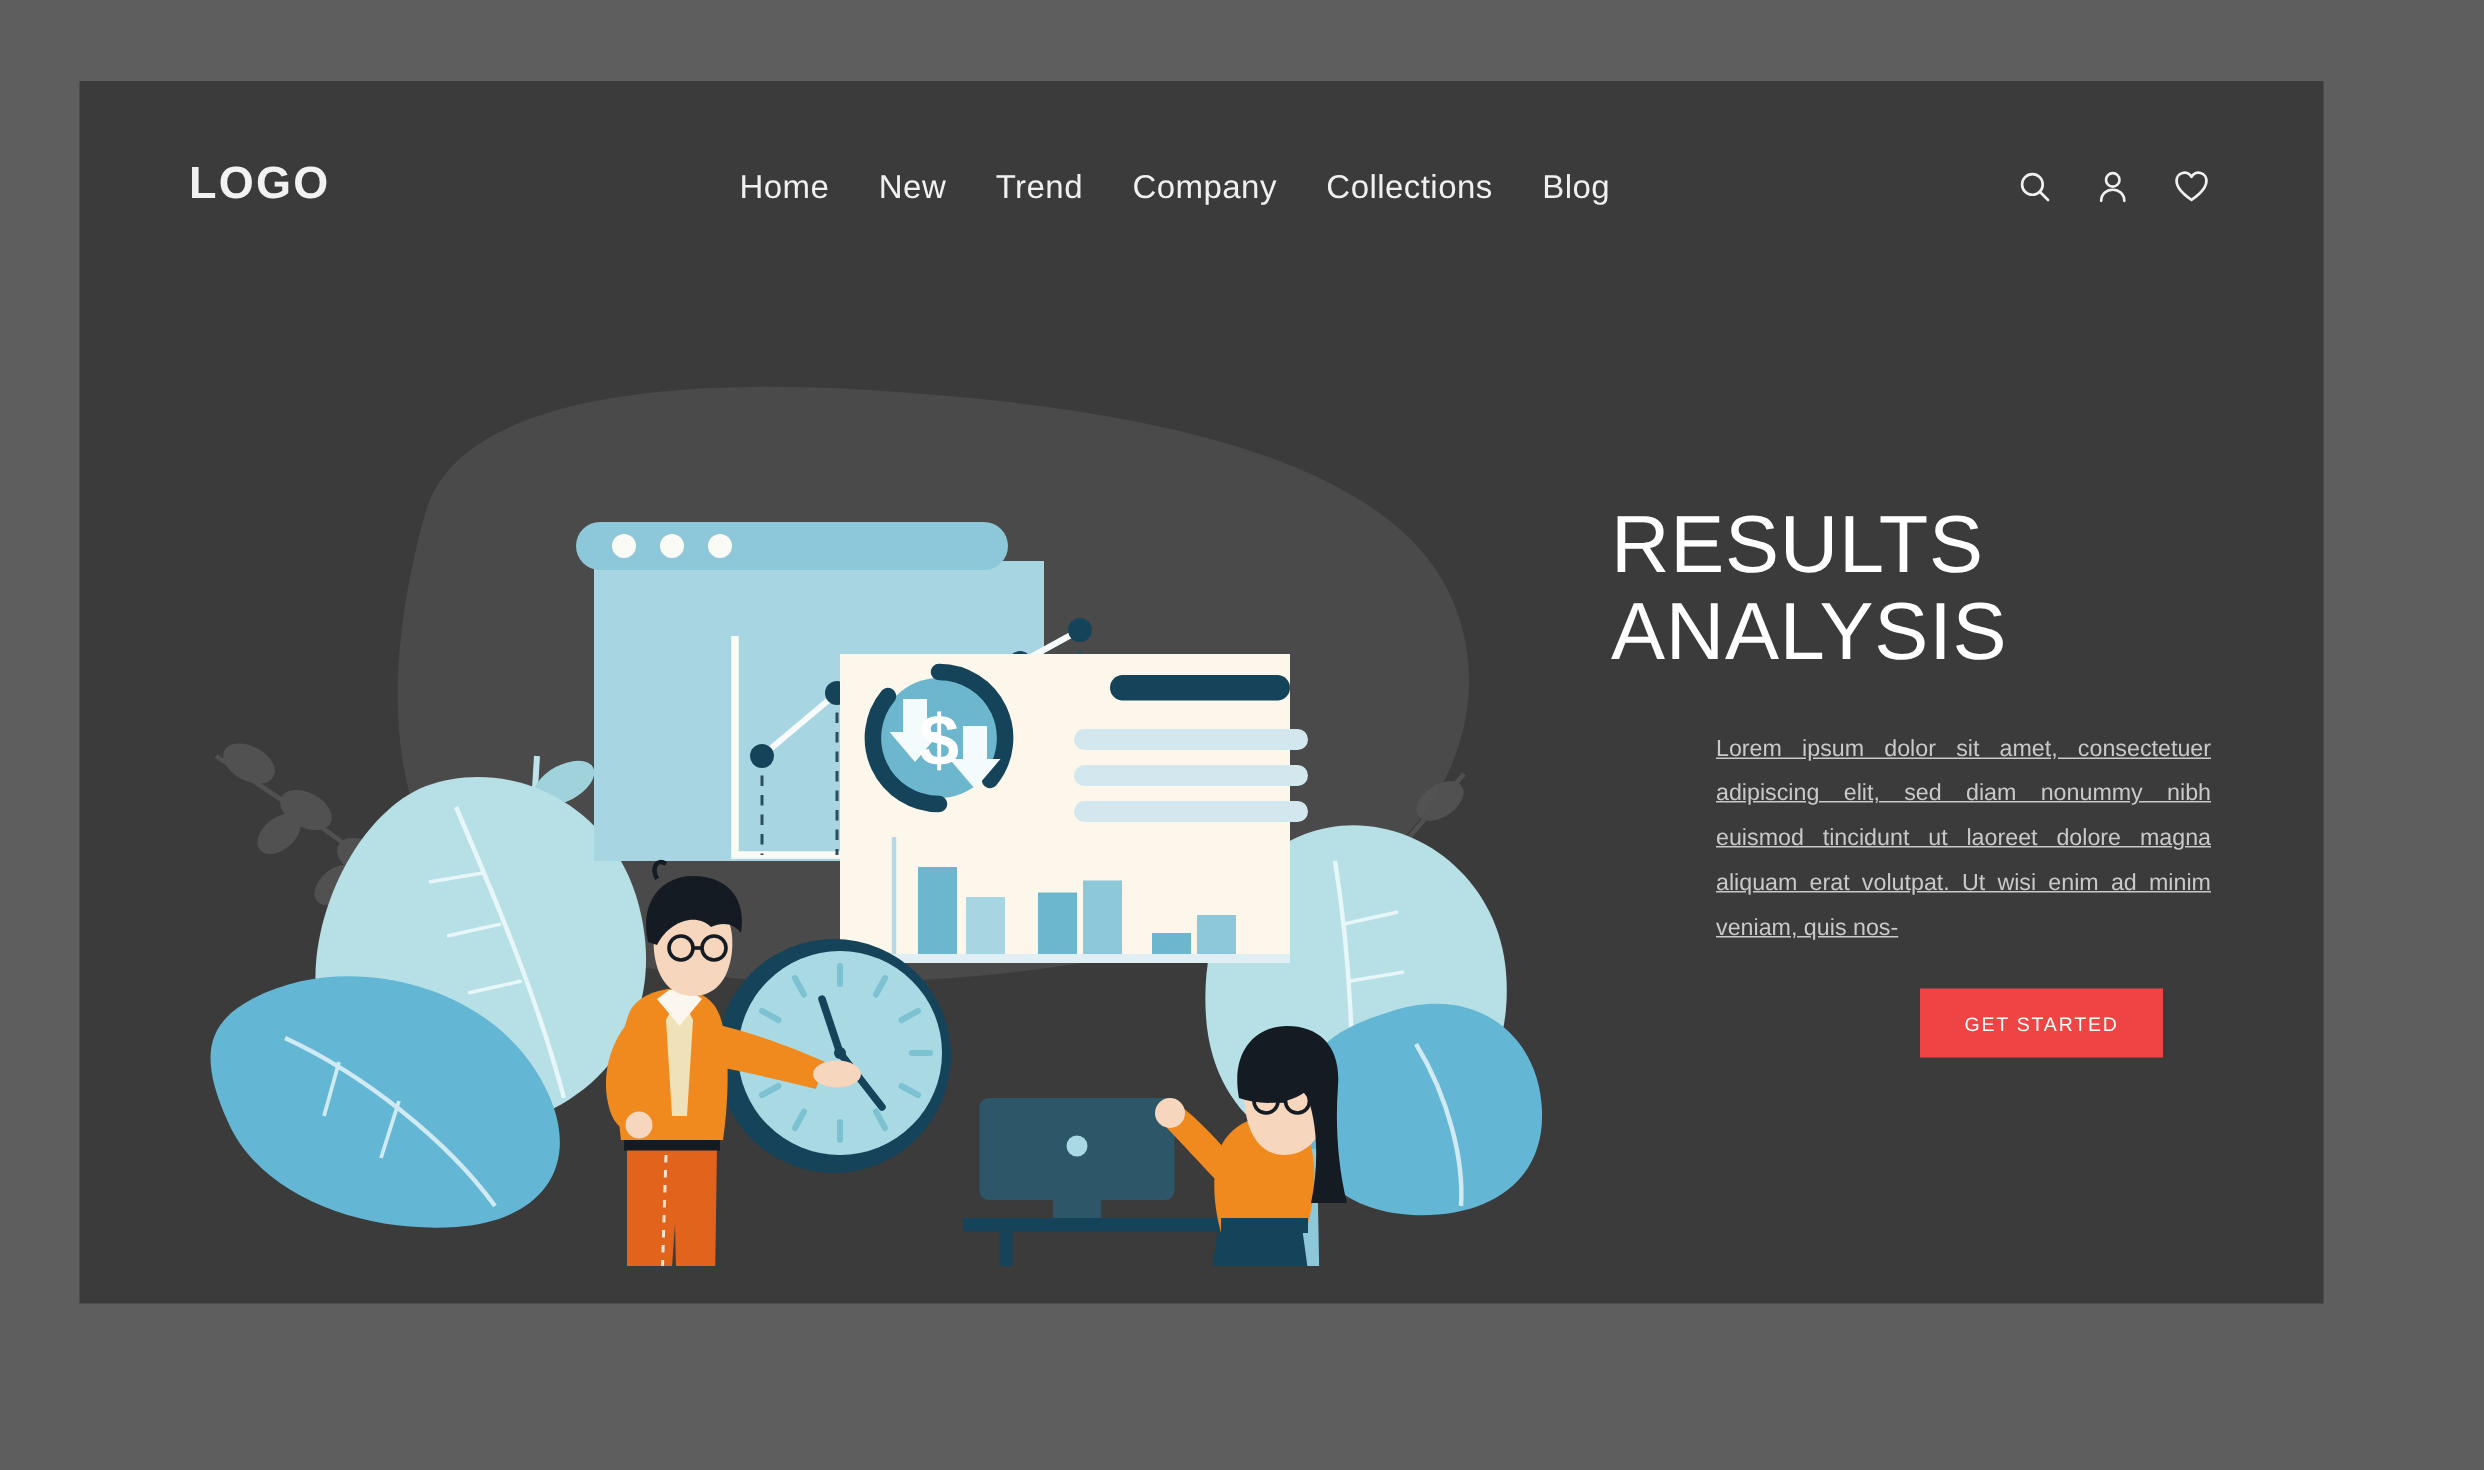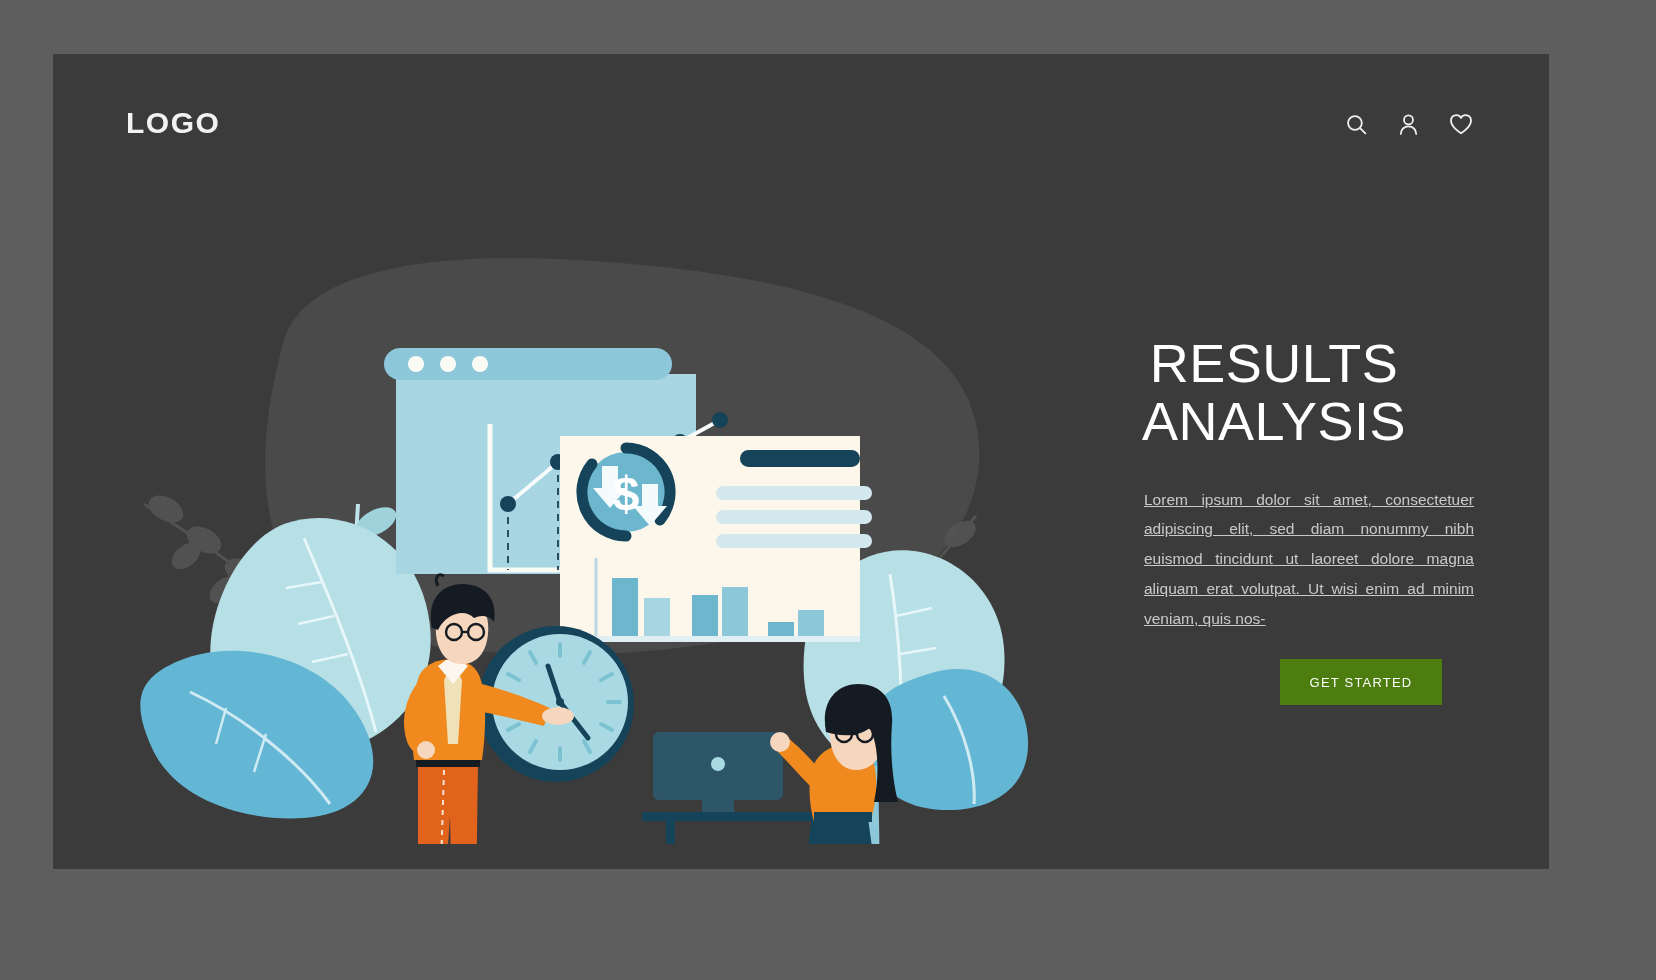--- a/index.html
+++ b/index.html
@@ -32,49 +32,57 @@
   .nav-icons{
     position:absolute;right:75px;top:57px;
     display:flex;gap:27px;align-items:center;
   }
   .nav-icons svg{display:block;cursor:pointer;}
 
   
   .hero-text{position:absolute;left:1021px;top:280px;width:400px;}
   .hero-title{
     color:#ffffff;font-size:54px;font-weight:300;line-height:1.08;
-    letter-spacing:.5px;text-align:center;
+    letter-spacing:.5px;text-align:left;
     white-space:pre-line;
   }
   .hero-para{
     margin-top:34px;color:#c9c9c9;font-size:15.5px;line-height:1.92;
     text-align:justify;font-weight:300;
     width:330px;margin-left:auto;text-decoration:underline;
   }
   .cta{
     margin-top:26px;margin-left:auto;margin-right:32px;
-    width:162px;height:46px;background:#4d7c0f;
+    width:162px;height:46px;background:#ef4444;
     color:#ffffff;font-size:13px;letter-spacing:1.2px;
     display:flex;align-items:center;justify-content:center;
     border:none;cursor:pointer;font-family:"Liberation Sans",sans-serif;text-align:center;
   }
 
   
   .illus{position:absolute;left:55px;top:150px;width:930px;height:640px;}
   .illus svg{display:block;}
 </style>
 </head>
 <body>
 
 <div class="page">
   <div class="browser">
 
     <div class="nav">
       <div class="logo">LOGO</div>
 
+      <div class="menu">
+        <div class="menu-item">Home</div>
+        <div class="menu-item">New</div>
+        <div class="menu-item">Trend</div>
+        <div class="menu-item">Company</div>
+        <div class="menu-item">Collections</div>
+        <div class="menu-item">Blog</div>
+      </div>
 
       <div class="nav-icons">
         <span>
           <svg width="25" height="25" viewBox="0 0 24 24" fill="none" stroke="#f0f0f0" stroke-width="1.7" stroke-linecap="round">
             <circle cx="10.5" cy="10.5" r="6.6"></circle>
               <line x1="15.4" y1="15.4" x2="20.5" y2="20.5"></line>
           </svg>
         </span>
         <span>
           <svg width="25" height="25" viewBox="0 0 24 24" fill="none" stroke="#f0f0f0" stroke-width="1.7" stroke-linecap="round">

